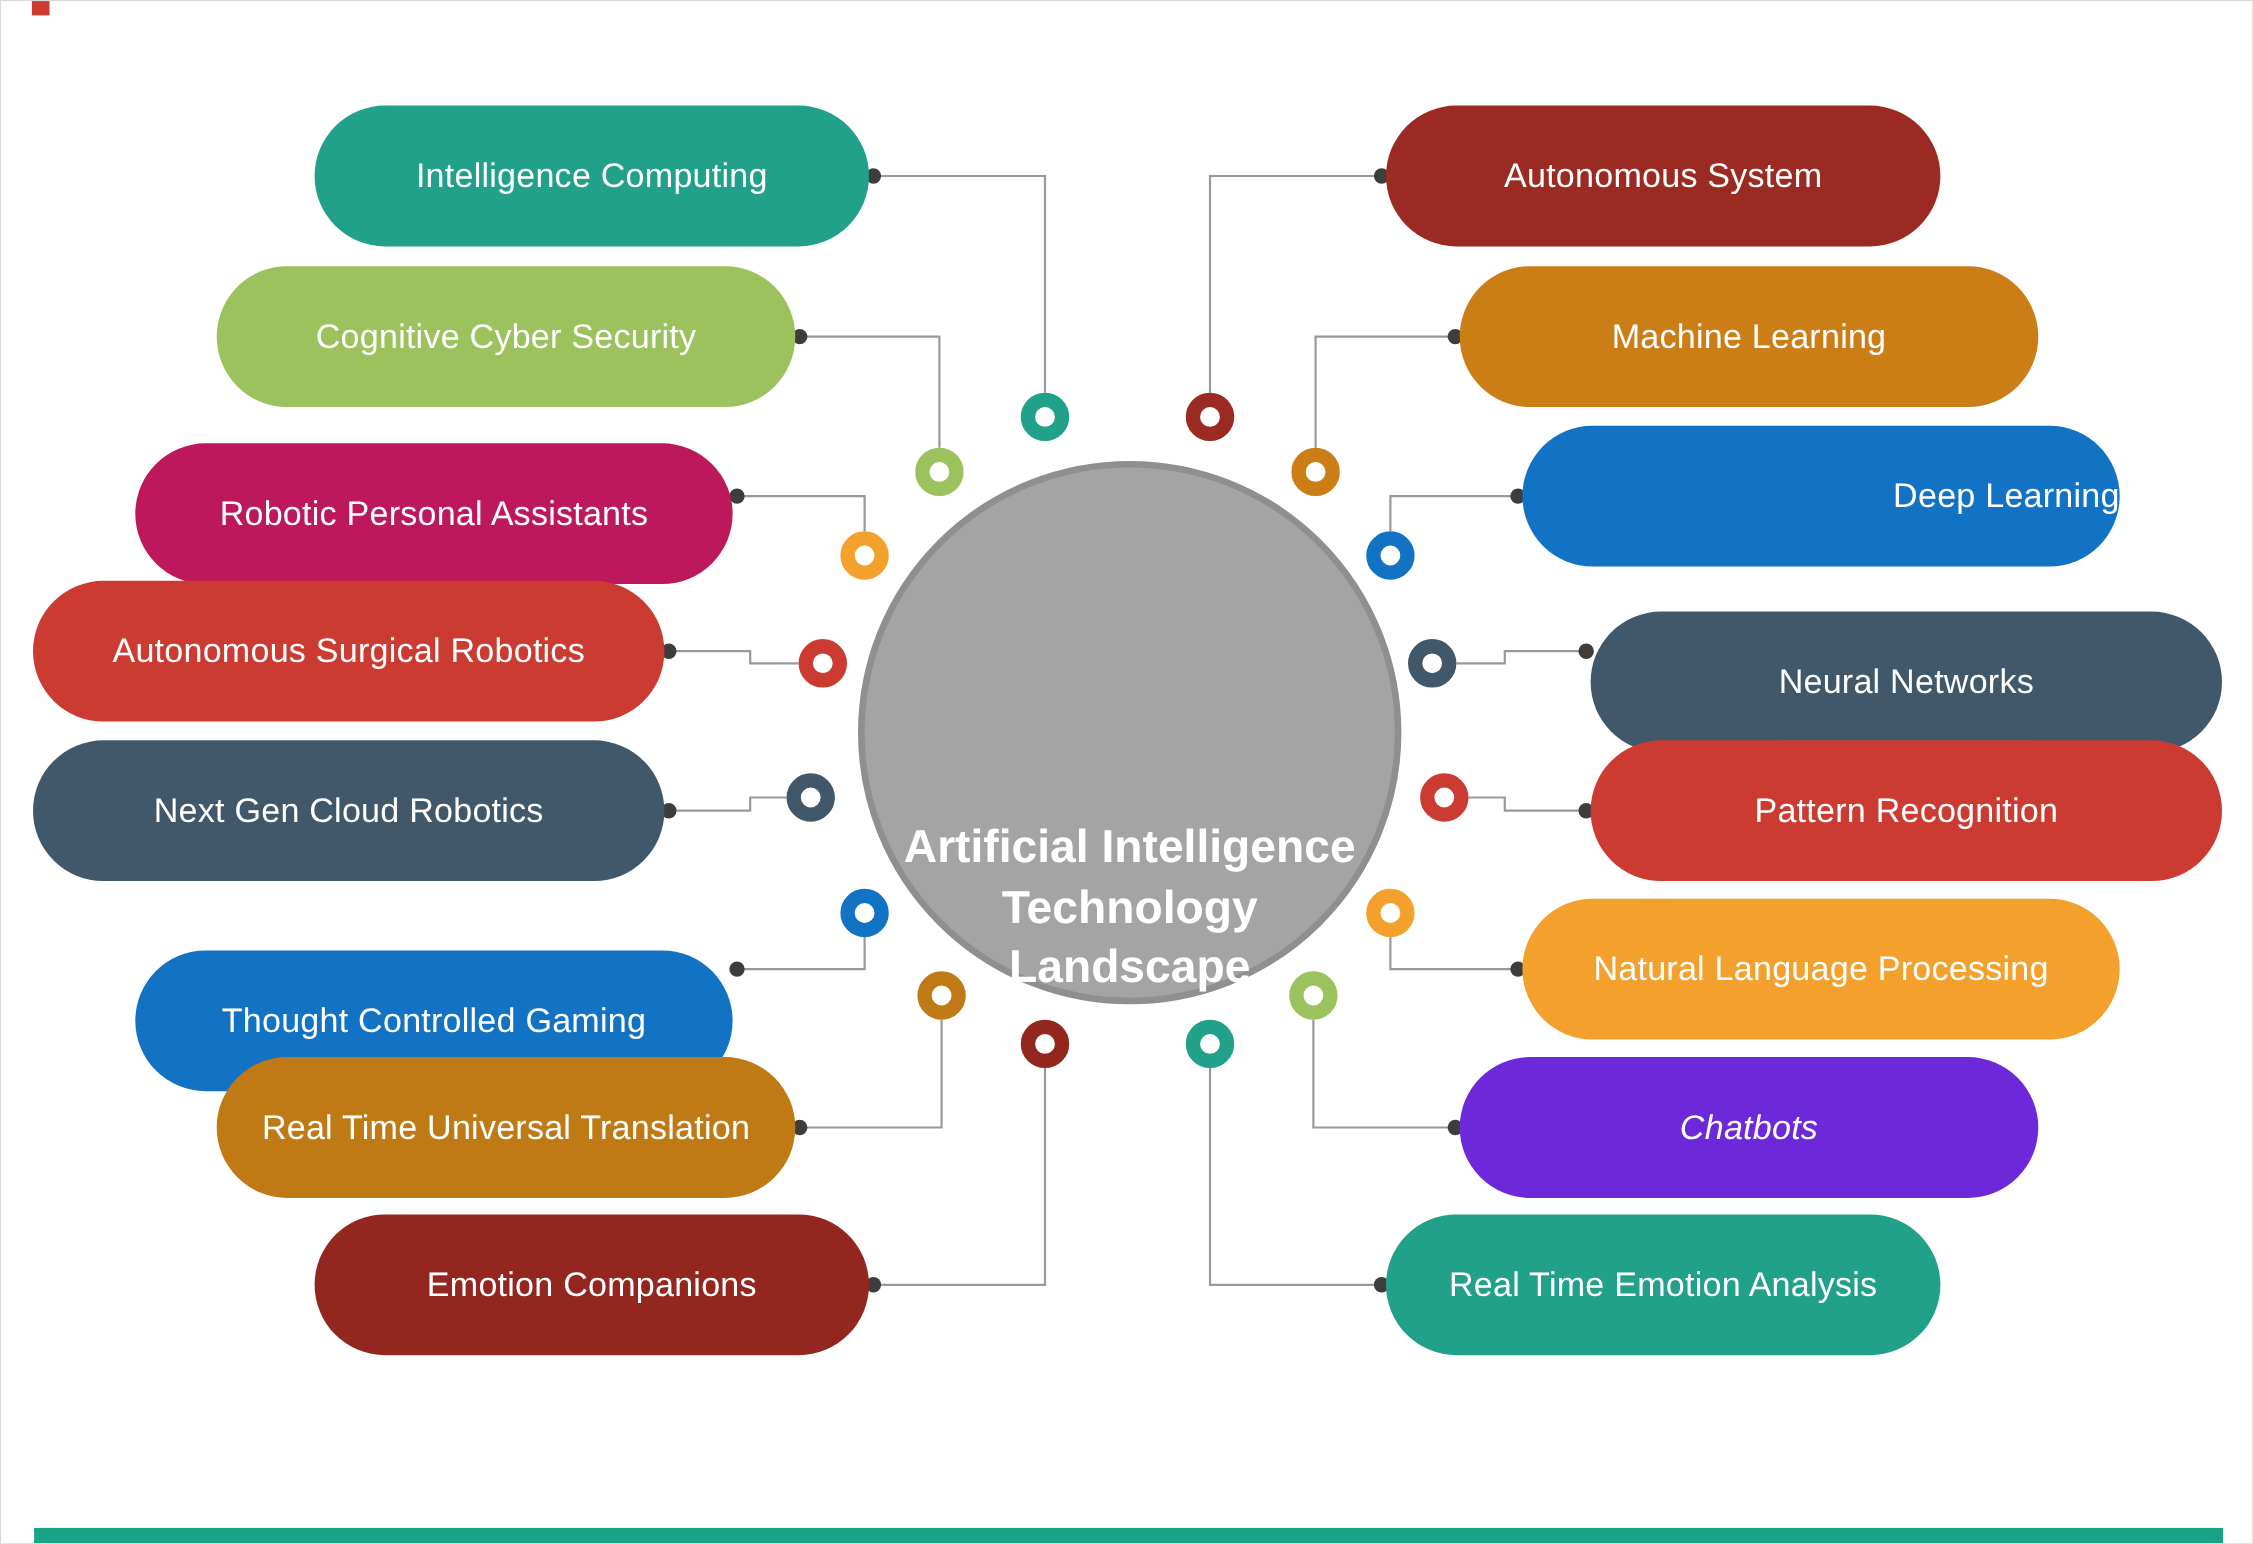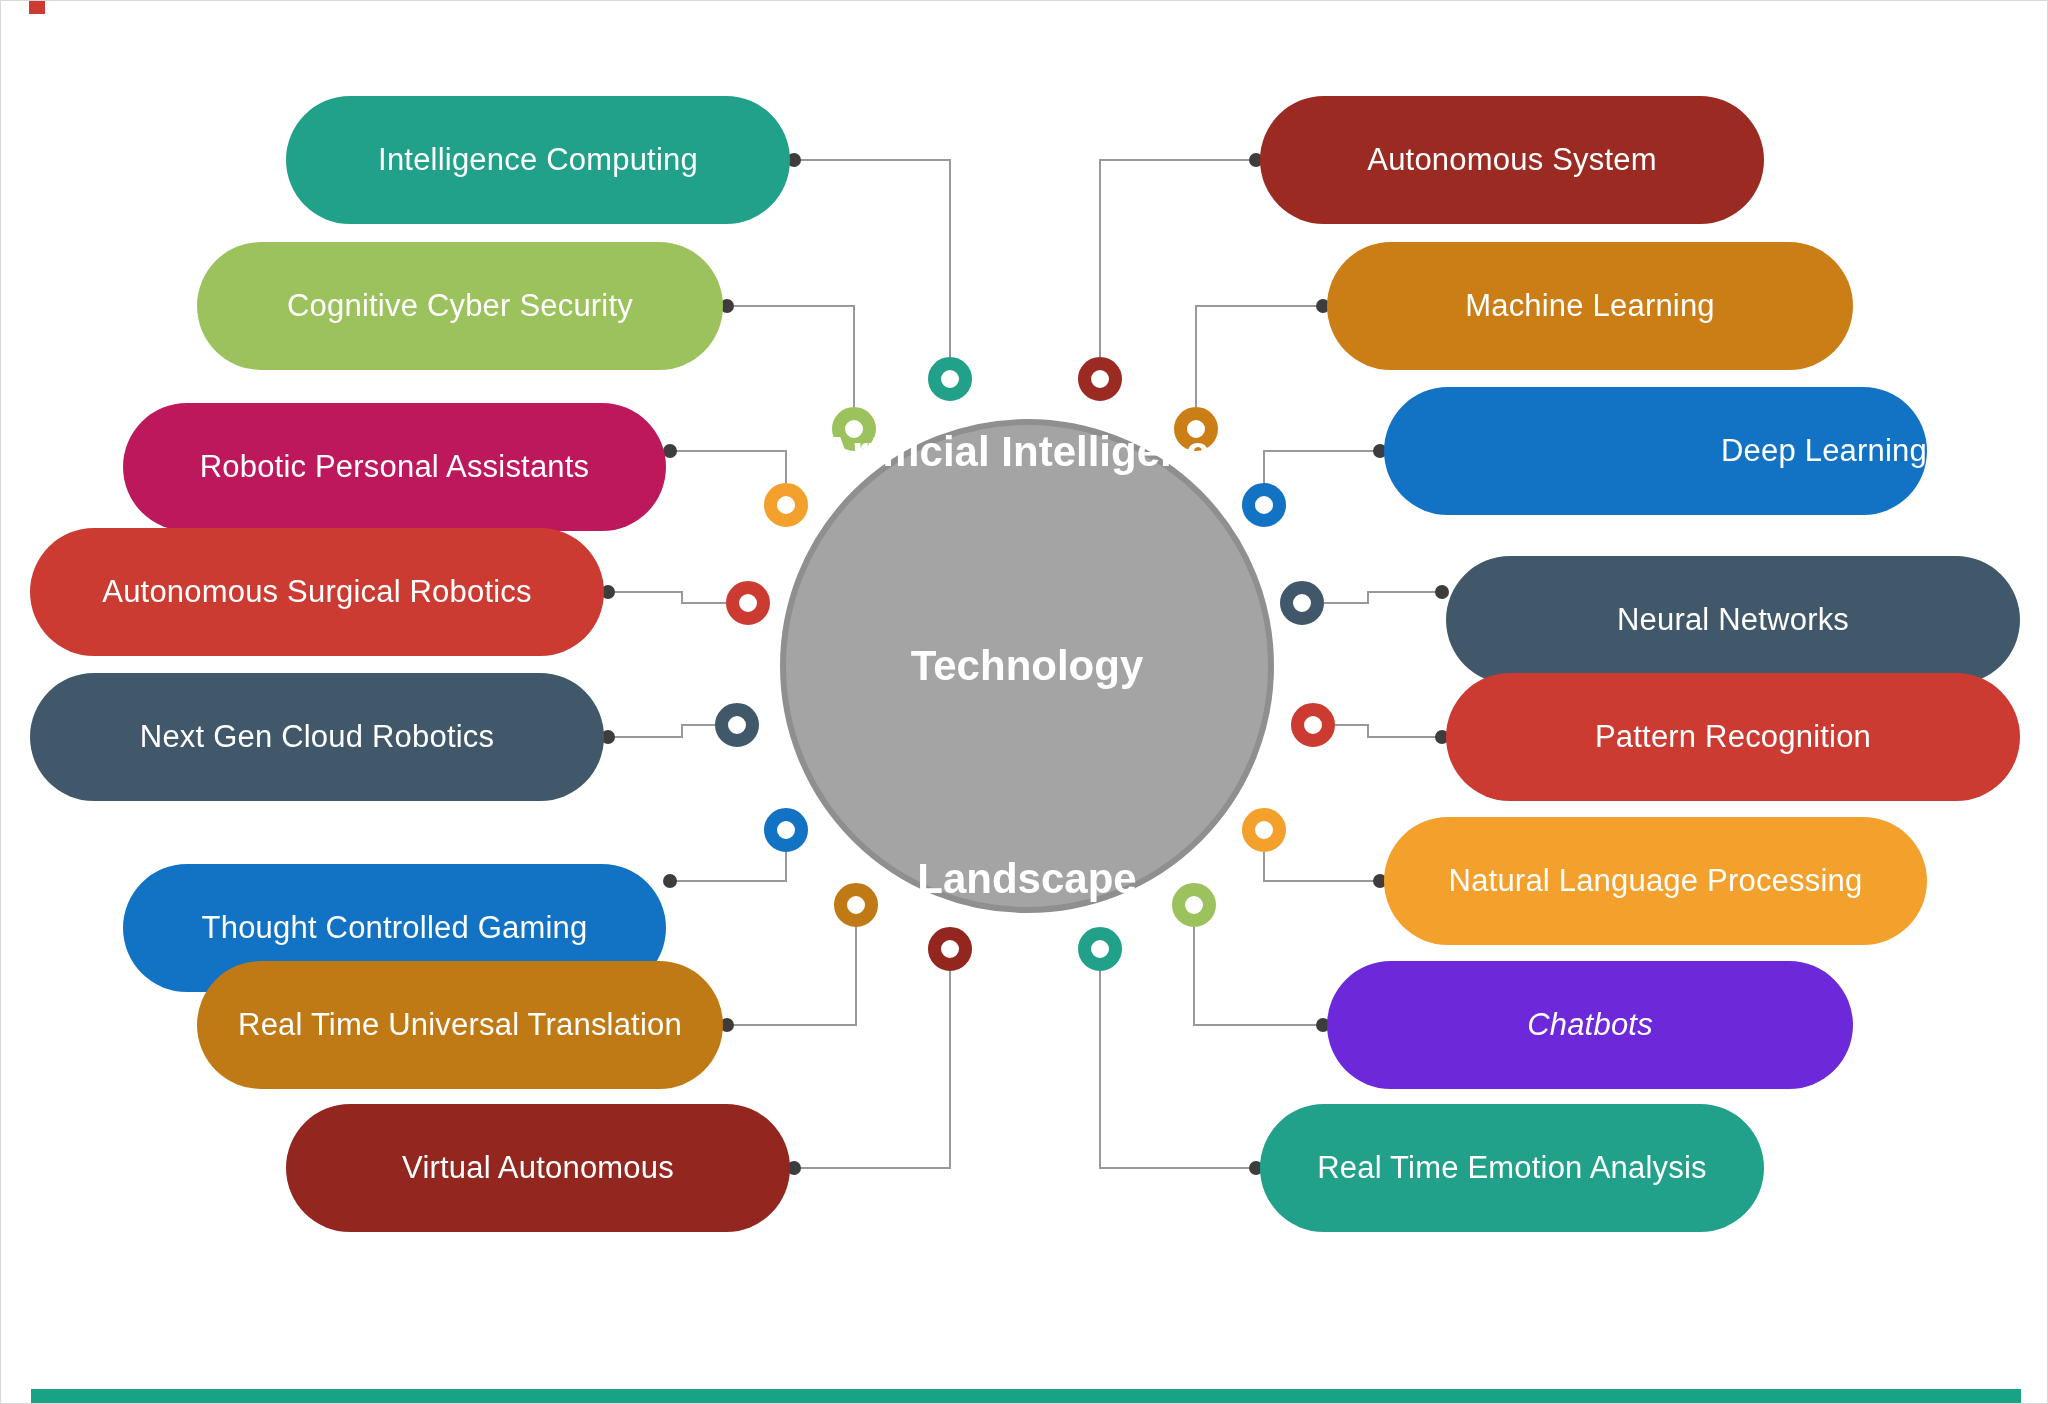--- a/index.html
+++ b/index.html
@@ -46,21 +46,21 @@
     top: 418px;
     width: 494px;
     height: 494px;
     border-radius: 50%;
     background: #a4a4a4;
     border: 6px solid #8f8f8f;
     box-sizing: border-box;
     display: flex;
     flex-direction: column;
     align-items: center;
-    justify-content: space-between;
+    justify-content: flex-end;
     text-align: center;
   }
   .title-line {
     color: #ffffff;
     font-weight: bold;
     font-size: 42px;
     line-height: 1.3;
     white-space: nowrap;
   }
   #footer-bar {
@@ -141,21 +141,21 @@
       <div class="ring" style="left: 714px; top: 702px; border-color: rgb(65, 88, 107);"></div>
       <div class="pill" style="left: 122px; top: 816px; width: 543px; background: rgb(18, 115, 197); margin-top: 47px;">
         <span>Thought Controlled Gaming</span>
       </div>
       <div class="ring" style="left: 763px; top: 807px; border-color: rgb(18, 115, 197);"></div>
       <div class="pill" style="left: 196px; top: 960px; width: 526px; background: rgb(192, 122, 21);">
         <span>Real Time Universal Translation</span>
       </div>
       <div class="ring" style="left: 833px; top: 882px; border-color: rgb(192, 122, 21);"></div>
       <div class="pill" style="left: 285px; top: 1103px; width: 504px; background: rgb(147, 38, 31);">
-        <span>Virtual Autonomous</span>
+        <span>Emotion Companions</span>
       </div>
       <div class="ring" style="left: 927px; top: 926px; border-color: rgb(147, 38, 31);"></div>
       <div class="pill" style="left: 1259px; top: 95px; width: 504px; background: rgb(155, 42, 34);">
         <span>Autonomous System</span>
       </div>
       <div class="ring" style="left: 1077px; top: 356px; border-color: rgb(155, 42, 34);"></div>
       <div class="pill" style="left: 1326px; top: 241px; width: 526px; background: rgb(204, 126, 22);">
         <span>Machine Learning</span>
       </div>
       <div class="ring" style="left: 1173px; top: 406px; border-color: rgb(204, 126, 22);"></div>

